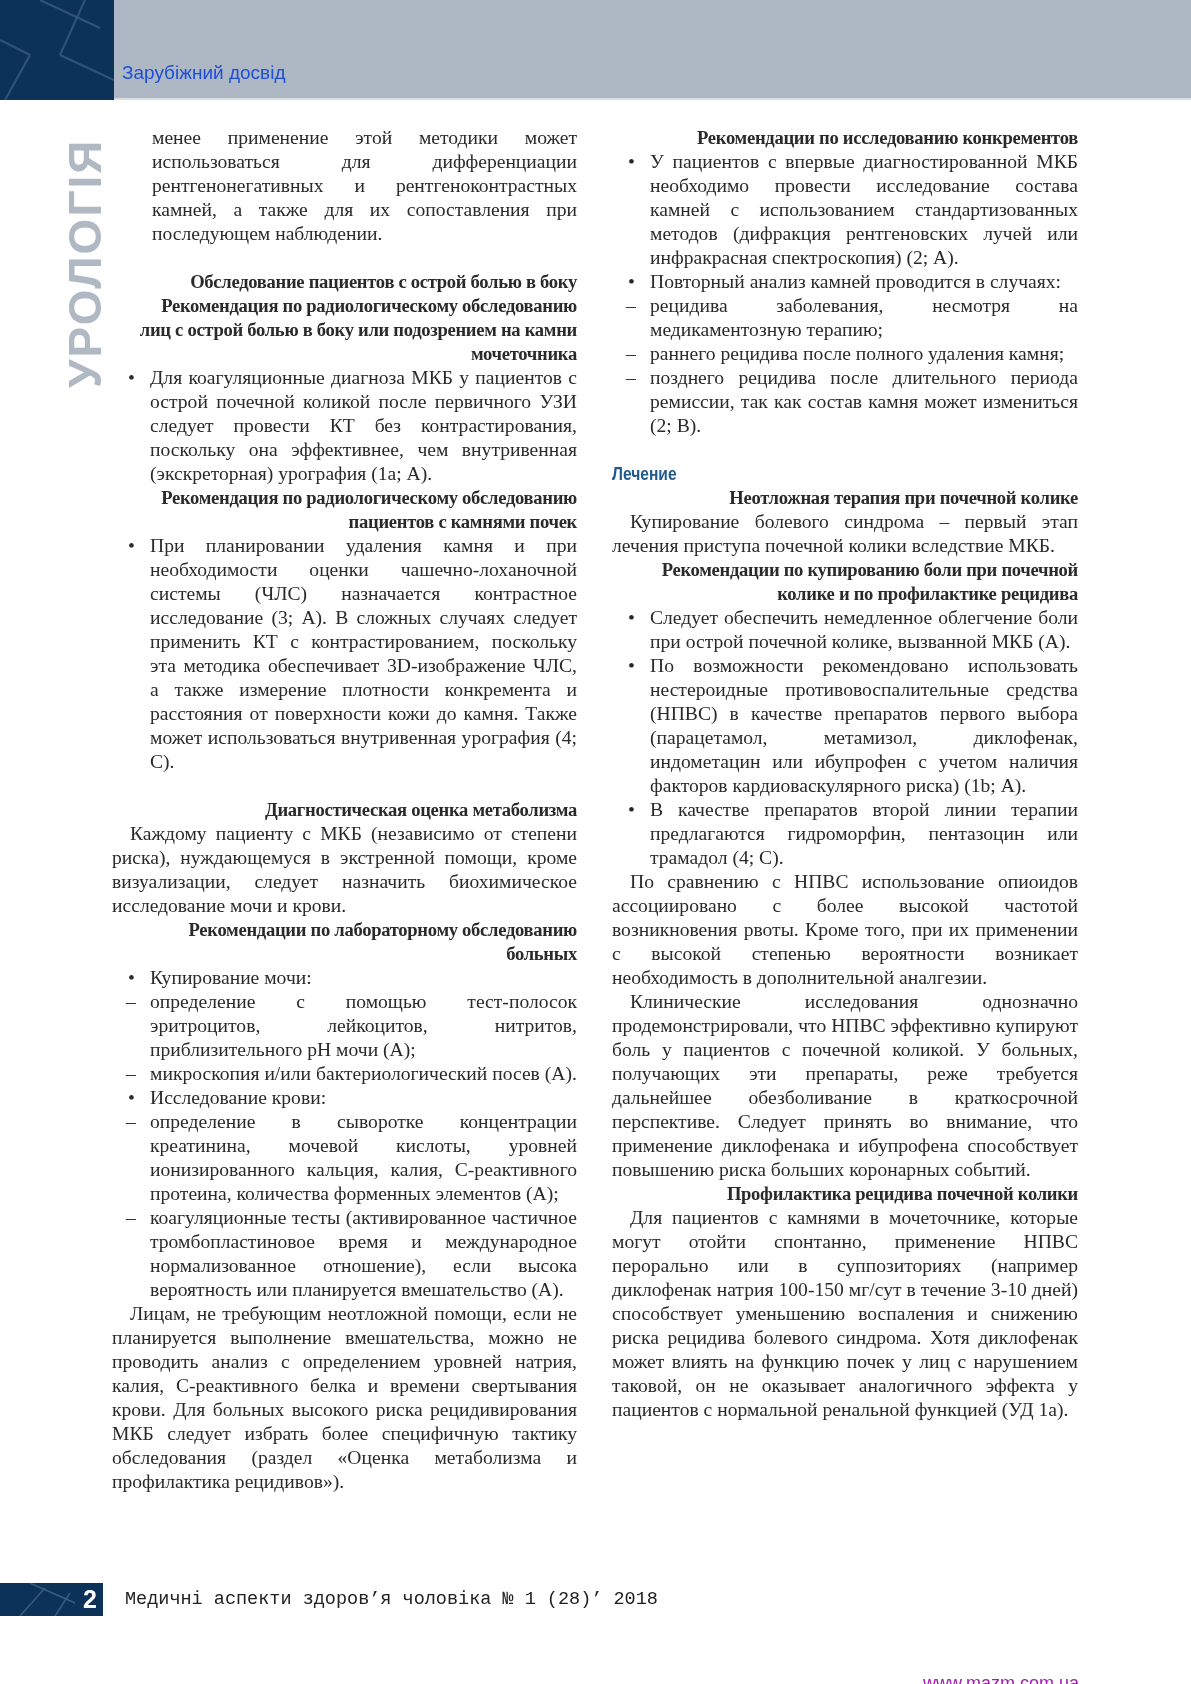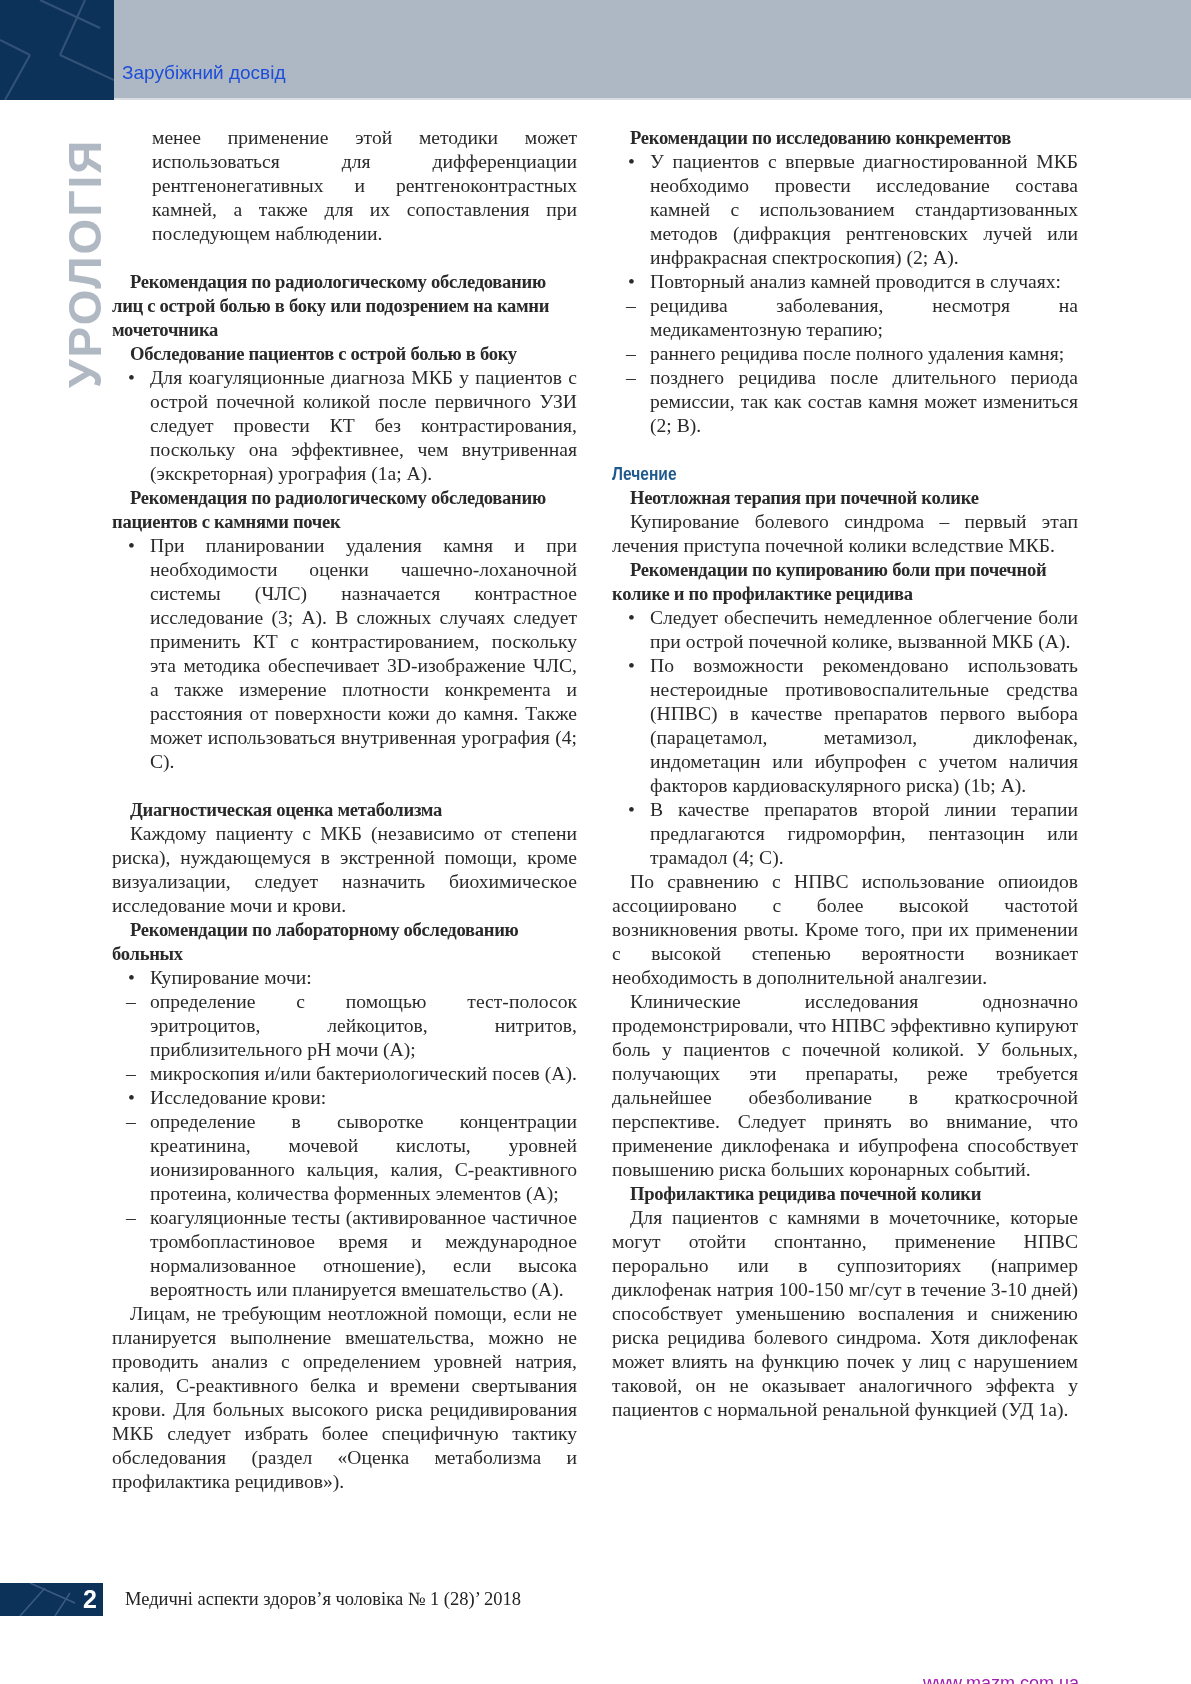--- a/index.html
+++ b/index.html
@@ -11,32 +11,32 @@
   .hdr-title { position:absolute; left:122px; top:62px; font-family:"Liberation Sans", sans-serif;
                font-size:19px; color:#1d4ed8; }
   .side-label { position:absolute; left:58px; top:388px; transform-origin:0 0; transform:rotate(-90deg);
                 font-family:"Liberation Sans", sans-serif; font-weight:bold; font-size:46px;
                 letter-spacing:2px; color:#b0b9c3; }
   .col { position:absolute; top:126px; width:465px; font-size:19.6px; line-height:24px; }
   .col.left { left:112px; }
   .col.right { left:612px; width:466px; }
   .p { text-align:justify; text-indent:18px; margin:0; }
   .p.noindent { text-indent:0;margin-left:40px; }
-  .h { font-weight:bold; font-size:18.6px; margin:0; letter-spacing:-0.3px; }
+  .h { font-weight:bold; font-size:18.6px; margin:0; letter-spacing:-0.3px;text-align:right; }
   .h.ind { text-indent:18px; }
   .sec { font-family:"Liberation Sans", sans-serif; font-weight:bold; color:#1f5a8e; font-size:19px; margin:0;
          transform:scaleX(0.82); transform-origin:0 50%; }
   .gap { height:24px; }
   .li { position:relative; padding-left:38px; text-align:justify; margin:0; }
   .li .mark { position:absolute; left:16px; top:0; }
   .li.dash .mark { left:14px; }
   .ftr-box { position:absolute; left:0; top:1583px; width:103px; height:33px; background:#0d3259; overflow:hidden; }
   .ftr-num { position:absolute; left:83px; top:1585px; font-family:"Liberation Sans", sans-serif;
              font-weight:bold; font-size:25px; color:#fff; }
-  .ftr-journal { position:absolute; left:125px; top:1589px; font-family:Liberation Serif, serif;
+  .ftr-journal { position:absolute; left:125px; top:1589px; font-family:Liberation Mono, monospace;
                  font-size:18.5px; color:#222; }
   .ftr-right { position:absolute; right:112px; top:1672px; text-align:center; font-family:"Liberation Sans", sans-serif;
                font-size:18px; line-height:23px; color:#a21caf; }
 </style>
 </head>
 <body>
 
 <div class="hdr-dark">
   <svg width="114" height="100">
     <g stroke="#3d5b80" stroke-width="2" fill="none" opacity="0.8">
@@ -49,22 +49,22 @@
   </svg>
 </div>
 <div class="hdr-light"></div>
 <div class="hdr-line"></div>
 <div class="hdr-title">Зарубіжний досвід</div>
 <div class="side-label">УРОЛОГІЯ</div>
 
 <div class="col left">
   <p class="p noindent">менее применение этой методики может использоваться для дифференциации рентгенонегативных и рентгеноконтрастных камней, а также для их сопоставления при последующем наблюдении.</p>
   <div class="gap"></div>
+  <p class="h ind">Обследование пациентов с острой болью в боку</p>
   <p class="h ind">Рекомендация по радиологическому обследованию лиц с острой болью в боку или подозрением на камни мочеточника</p>
-  <p class="h ind">Обследование пациентов с острой болью в боку</p>
   <div class="li"><span class="mark">•</span><span>Для коагуляционные диагноза МКБ у пациентов с острой почечной коликой после первичного УЗИ следует провести КТ без контрастирования, поскольку она эффективнее, чем внутривенная (экскреторная) урография (1а; А).</span></div>
   <p class="h ind">Рекомендация по радиологическому обследованию пациентов с камнями почек</p>
   <div class="li"><span class="mark">•</span><span>При планировании удаления камня и при необходимости оценки чашечно-лоханочной системы (ЧЛС) назначается контрастное исследование (3; А). В сложных случаях следует применить КТ с контрастированием, поскольку эта методика обеспечивает 3D-изображение ЧЛС, а также измерение плотности конкремента и расстояния от поверхности кожи до камня. Также может использоваться внутривенная урография (4; С).</span></div>
   <div class="gap"></div>
   <p class="h ind">Диагностическая оценка метаболизма</p>
   <p class="p">Каждому пациенту с МКБ (независимо от степени риска), нуждающемуся в экстренной помощи, кроме визуализации, следует назначить биохимическое исследование мочи и крови.</p>
   <p class="h ind">Рекомендации по лабораторному обследованию больных</p>
   <div class="li"><span class="mark">•</span><span>Купирование мочи:</span></div>
   <div class="li dash"><span class="mark">–</span><span>определение с помощью тест-полосок эритроцитов, лейкоцитов, нитритов, приблизительного рН мочи (А);</span></div>
   <div class="li dash"><span class="mark">–</span><span>микроскопия и/или бактериологический посев (А).</span></div>

